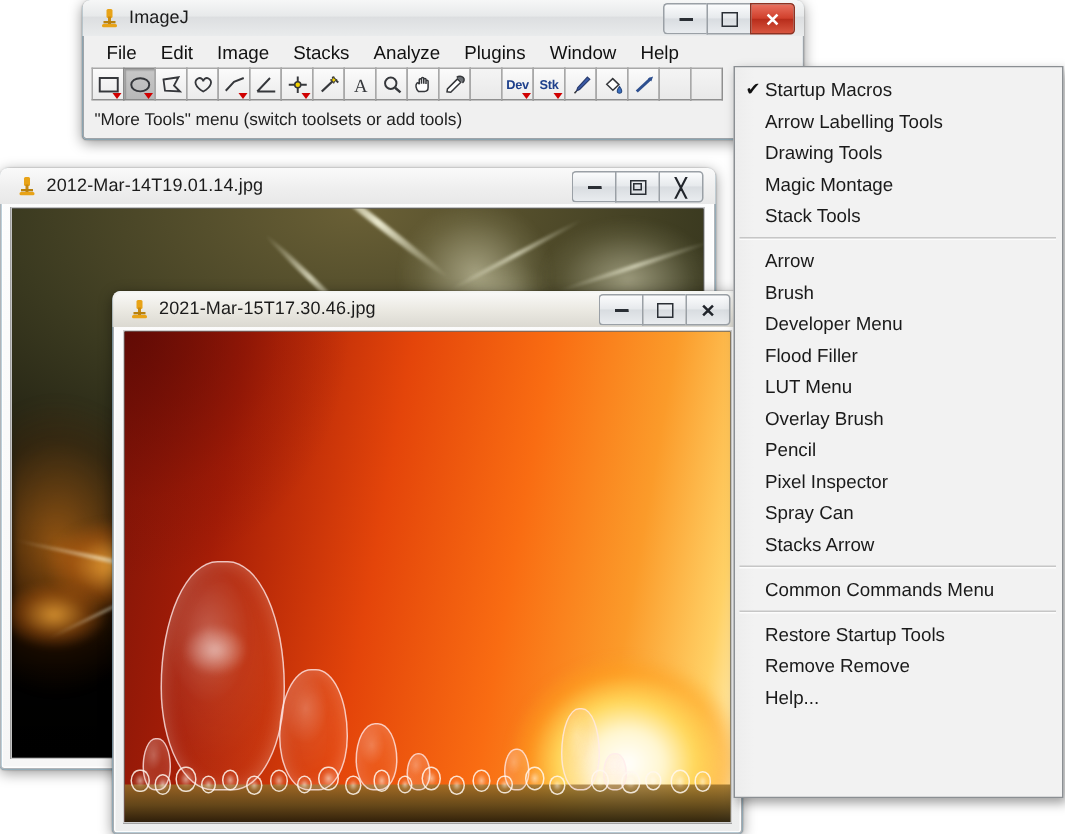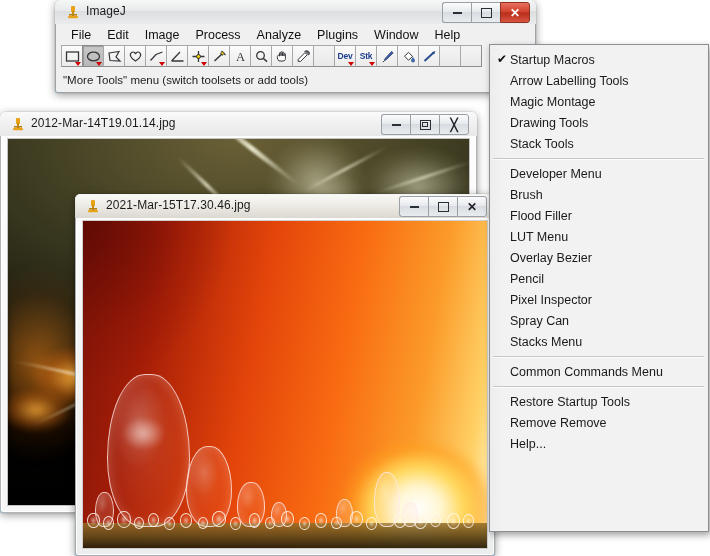--- a/index.html
+++ b/index.html
@@ -276,21 +276,21 @@
         <span class="glyph-x">✕</span>
       </div>
     </div>
 
     <div class="body">
 
       <div class="menubar">
         <div class="mi">File</div>
         <div class="mi">Edit</div>
         <div class="mi">Image</div>
-        <div class="mi">Process</div>
+        <div class="mi">Stacks</div>
         <div class="mi">Analyze</div>
         <div class="mi">Plugins</div>
         <div class="mi">Window</div>
         <div class="mi">Help</div>
       </div>
 
       <div class="toolbar">
 
         <div class="tool">
           <svg width="15" height="13" viewBox="0 0 15 13">
@@ -420,57 +420,60 @@
     <div class="mwrap">
 
       <div class="mrow">
         <span class="chk">✔</span>
         <span>Startup Macros</span>
       </div>
       <div class="mrow">
         <span>Arrow Labelling Tools</span>
       </div>
       <div class="mrow">
+        <span>Drawing Tools</span>
+      </div>
+      <div class="mrow">
         <span>Magic Montage</span>
       </div>
       <div class="mrow">
-        <span>Drawing Tools</span>
-      </div>
-      <div class="mrow">
         <span>Stack Tools</span>
       </div>
 
       <div class="msep"></div>
 
       <div class="mrow">
+        <span>Arrow</span>
+      </div>
+      <div class="mrow">
+        <span>Brush</span>
+      </div>
+      <div class="mrow">
         <span>Developer Menu</span>
       </div>
       <div class="mrow">
-        <span>Brush</span>
-      </div>
-      <div class="mrow">
         <span>Flood Filler</span>
       </div>
       <div class="mrow">
         <span>LUT Menu</span>
       </div>
       <div class="mrow">
-        <span>Overlay Bezier</span>
+        <span>Overlay Brush</span>
       </div>
       <div class="mrow">
         <span>Pencil</span>
       </div>
       <div class="mrow">
         <span>Pixel Inspector</span>
       </div>
       <div class="mrow">
         <span>Spray Can</span>
       </div>
       <div class="mrow">
-        <span>Stacks Menu</span>
+        <span>Stacks Arrow</span>
       </div>
 
       <div class="msep"></div>
 
       <div class="mrow">
         <span>Common Commands Menu</span>
       </div>
 
       <div class="msep"></div>
 

